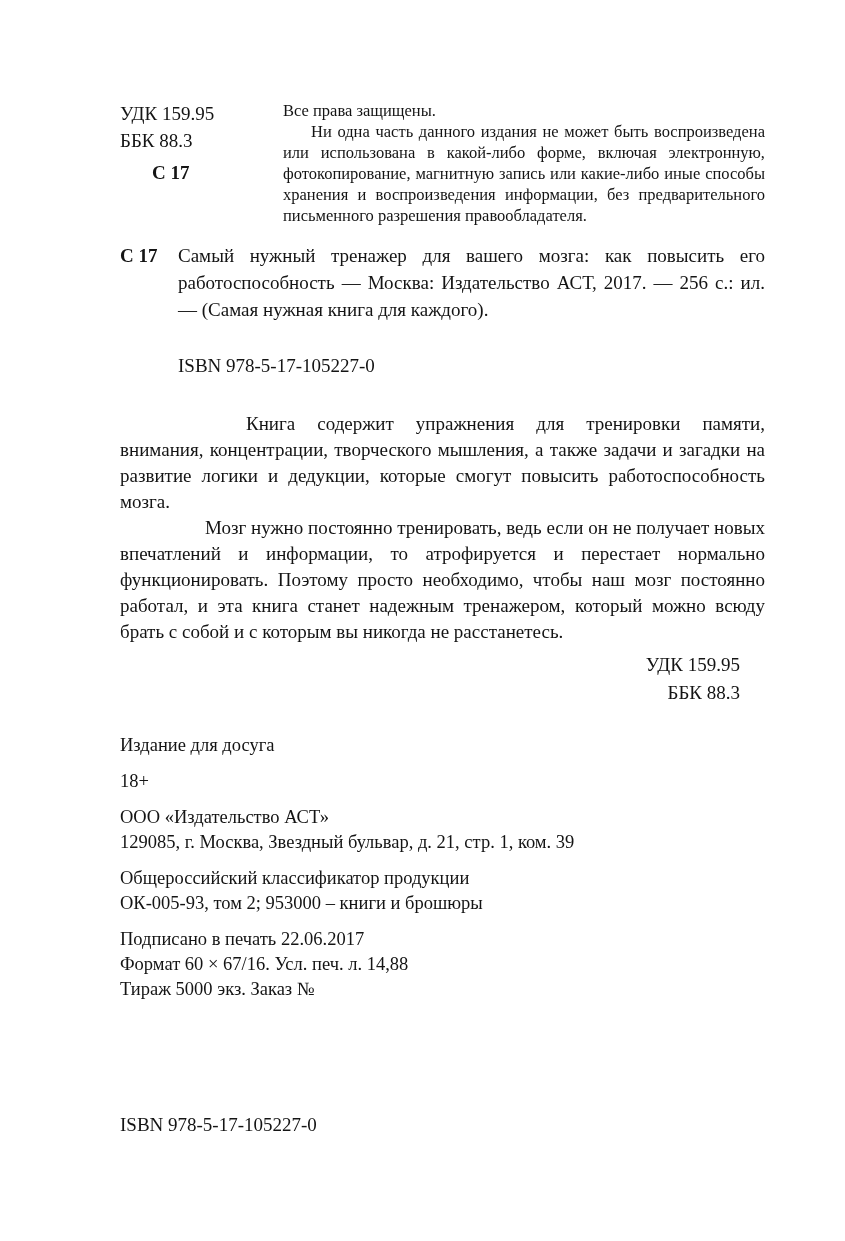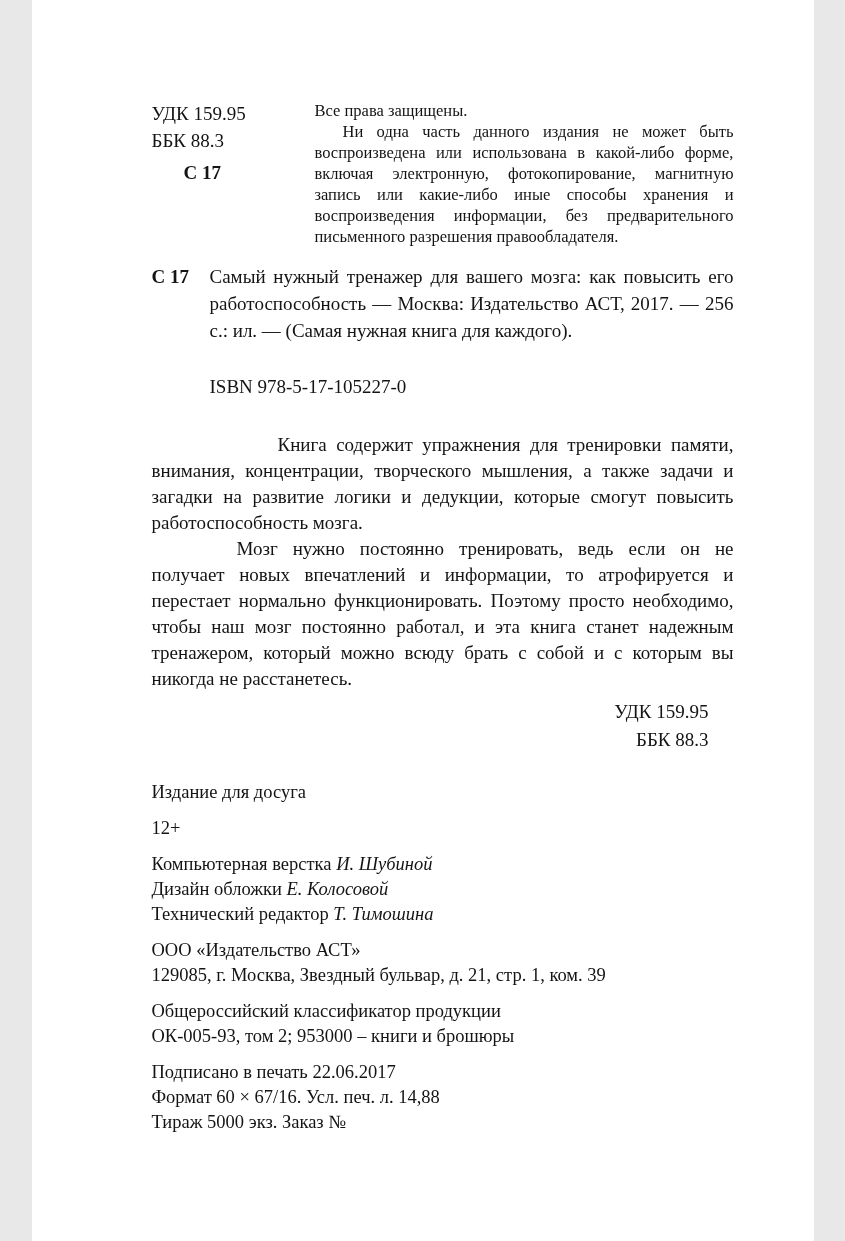--- a/index.html
+++ b/index.html
@@ -1,18 +1,18 @@
 <!DOCTYPE html>
 <html><head>
 <meta charset="utf-8">
 <style>
   * { margin: 0; padding: 0; box-sizing: border-box; }
   html, body { background: #e8e8e8; }
   .page {
-    width: 782px;
+    width: 845px;
     height: 1241px;
     margin: 0 auto;
     background: #ffffff;
     color: #141414;
     font-family: "Liberation Serif", "DejaVu Serif", serif;
     padding: 100px 80px 0 120px;
     overflow: hidden;
     position: relative;
   }
 
@@ -70,27 +70,22 @@
   <p class="annotation first">Книга содержит упражнения для тренировки памяти, внимания, концентрации, творческого мышления, а также задачи и загадки на развитие логики и дедукции, которые смогут повысить работоспособность мозга.</p>
   <p class="annotation second">Мозг нужно постоянно тренировать, ведь если он не получает новых впечатлений и информации, то атрофируется и перестает нормально функционировать. Поэтому просто необходимо, чтобы наш мозг постоянно работал, и эта книга станет надежным тренажером, который можно всюду брать с собой и с которым вы никогда не расстанетесь.</p>
 
   <div class="codes-right">
     <div>УДК 159.95</div>
     <div>ББК 88.3</div>
   </div>
 
   <div class="center-block">
     <div class="group">Издание для досуга</div>
-    <div class="group">12+</div>
+    <div class="group">18+</div>
 
-    <div class="group">
-      <div><span>Компьютерная верстка </span><span class="it">И. Шубиной</span></div>
-      <div><span>Дизайн обложки </span><span class="it">Е. Колосовой</span></div>
-      <div><span>Технический редактор </span><span class="it">Т. Тимошина</span></div>
-    </div>
 
     <div class="group">
       <div>ООО «Издательство АСТ»</div>
       <div>129085, г. Москва, Звездный бульвар, д. 21, стр. 1, ком. 39</div>
     </div>
 
     <div class="group">
       <div>Общероссийский классификатор продукции</div>
       <div>ОК-005-93, том 2; 953000 – книги и брошюры</div>
     </div>

